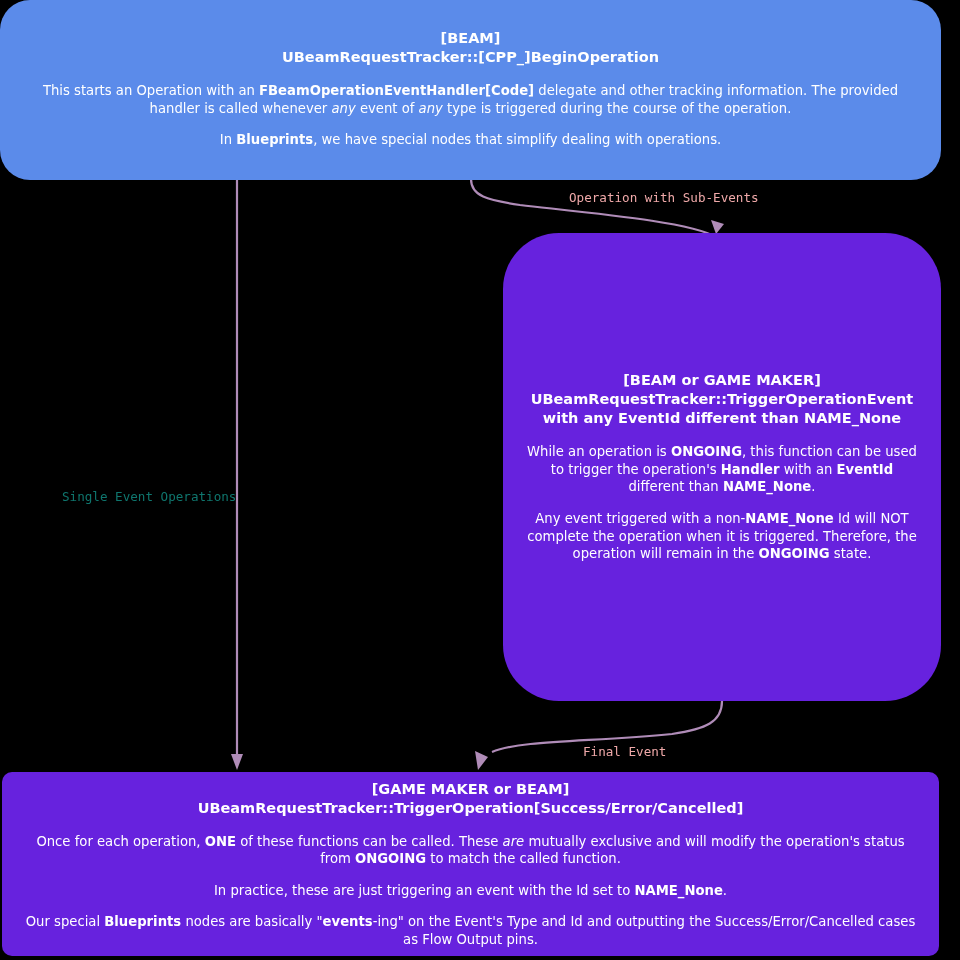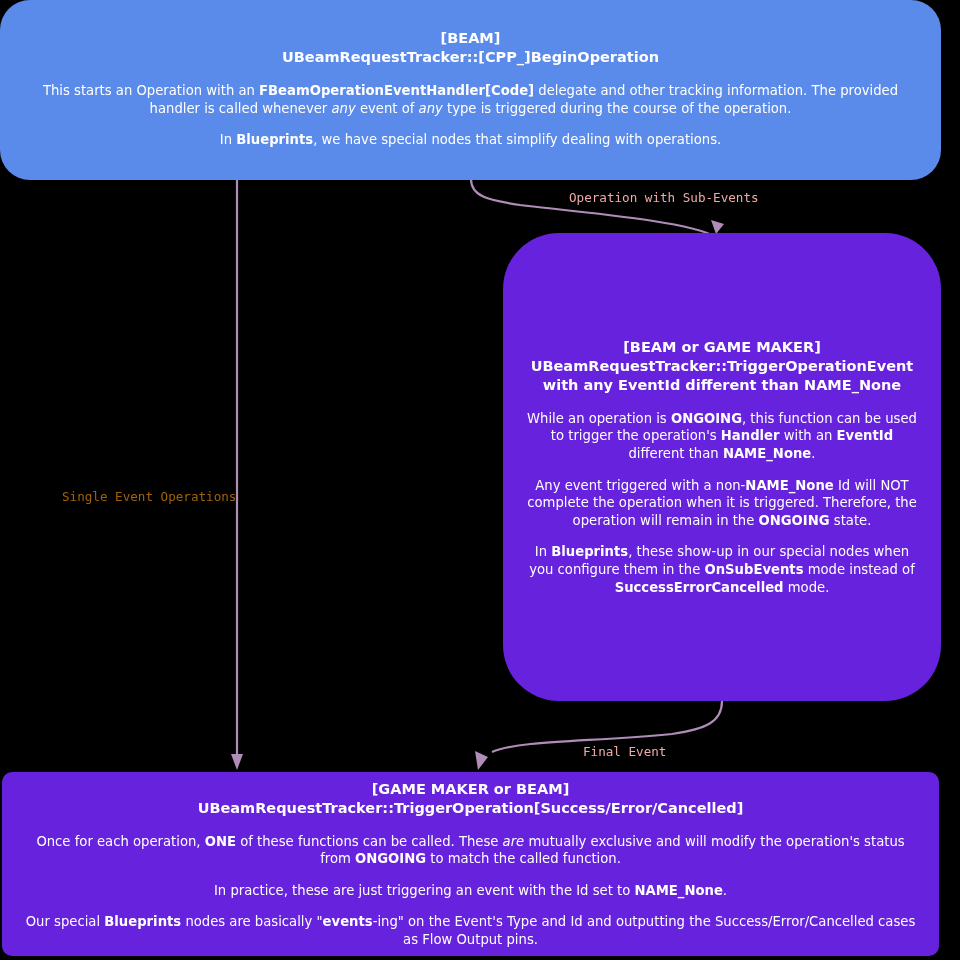--- a/index.html
+++ b/index.html
@@ -124,37 +124,36 @@
       <polygon class="edge-head" points="237,770 231,754 243,754" style="fill: rgb(176, 140, 184);"></polygon>
     </g>
 
     <g>
       <path class="edge-path" d="M 722 701 C 722 722, 706 729, 672 734 C 590 742, 520 740, 492 752" style="stroke: rgb(176, 140, 184);"></path>
       <polygon class="edge-head" points="478,770 475,751, 488,757" style="fill: rgb(176, 140, 184);"></polygon>
     </g>
   </svg>
 
   <div class="edge-label" id="edge-label-sub-events" style="color: rgb(240, 169, 169);">Operation with Sub-Events</div>
-  <div class="edge-label" id="edge-label-single-event" style="color: #a16207;">Single Event Operations</div>
+  <div class="edge-label" id="edge-label-single-event" style="color: #0f766e;">Single Event Operations</div>
   <div class="edge-label" id="edge-label-final-event" style="color: rgb(240, 169, 169);">Final Event</div>
 
   <div class="node" id="node-begin-operation" style="background: rgb(91, 139, 234);">
     <div class="node-title">[BEAM]<br>UBeamRequestTracker::[CPP_]BeginOperation</div>
     <div class="node-body">
         <p class="para">This starts an Operation with an <b>FBeamOperationEventHandler[Code]</b> delegate and other tracking information. The provided handler is called whenever <i>any</i> event of <i>any</i> type is triggered during the course of the operation.</p>
         <p class="para">In <b>Blueprints</b>, we have special nodes that simplify dealing with operations.</p>
       </div>
   </div>
 
   <div class="node" id="node-trigger-operation-event" style="background: rgb(103, 34, 222);">
     <div class="node-title">[BEAM or GAME MAKER]<br><b>UBeamRequestTracker::TriggerOperationEvent</b> with any <b>EventId</b> different than <b>NAME_None</b></div>
     <div class="node-body">
         <p class="para">While an operation is <b>ONGOING</b>, this function can be used to trigger the operation's <b>Handler</b> with an <b>EventId</b> different than <b>NAME_None</b>.</p>
         <p class="para">Any event triggered with a non-<b>NAME_None</b> Id will NOT complete the operation when it is triggered. Therefore, the operation will remain in the <b>ONGOING</b> state.</p>
-        <p class="para">In <b>Blueprints</b>, these show-up in our special nodes when you configure them in the <b>OnSubEvents</b> mode instead of <b>SuccessErrorCancelled</b> mode.</p>
       </div>
   </div>
 
   <div class="node" id="node-trigger-operation-final" style="background: rgb(103, 34, 222);">
     <div class="node-title">[GAME MAKER or BEAM]<br>UBeamRequestTracker::TriggerOperation[Success/Error/Cancelled]</div>
     <div class="node-body">
         <p class="para">Once for each operation, <b>ONE</b> of these functions can be called. These <i>are</i> mutually exclusive and will modify the operation's status from <b>ONGOING</b> to match the called function.</p>
         <p class="para">In practice, these are just triggering an event with the Id set to <b>NAME_None</b>.</p>
         <p class="para">Our special <b>Blueprints</b> nodes are basically "<b>events</b>-ing" on the Event's Type and Id and outputting the Success/Error/Cancelled cases as Flow Output pins.</p>
       </div>

